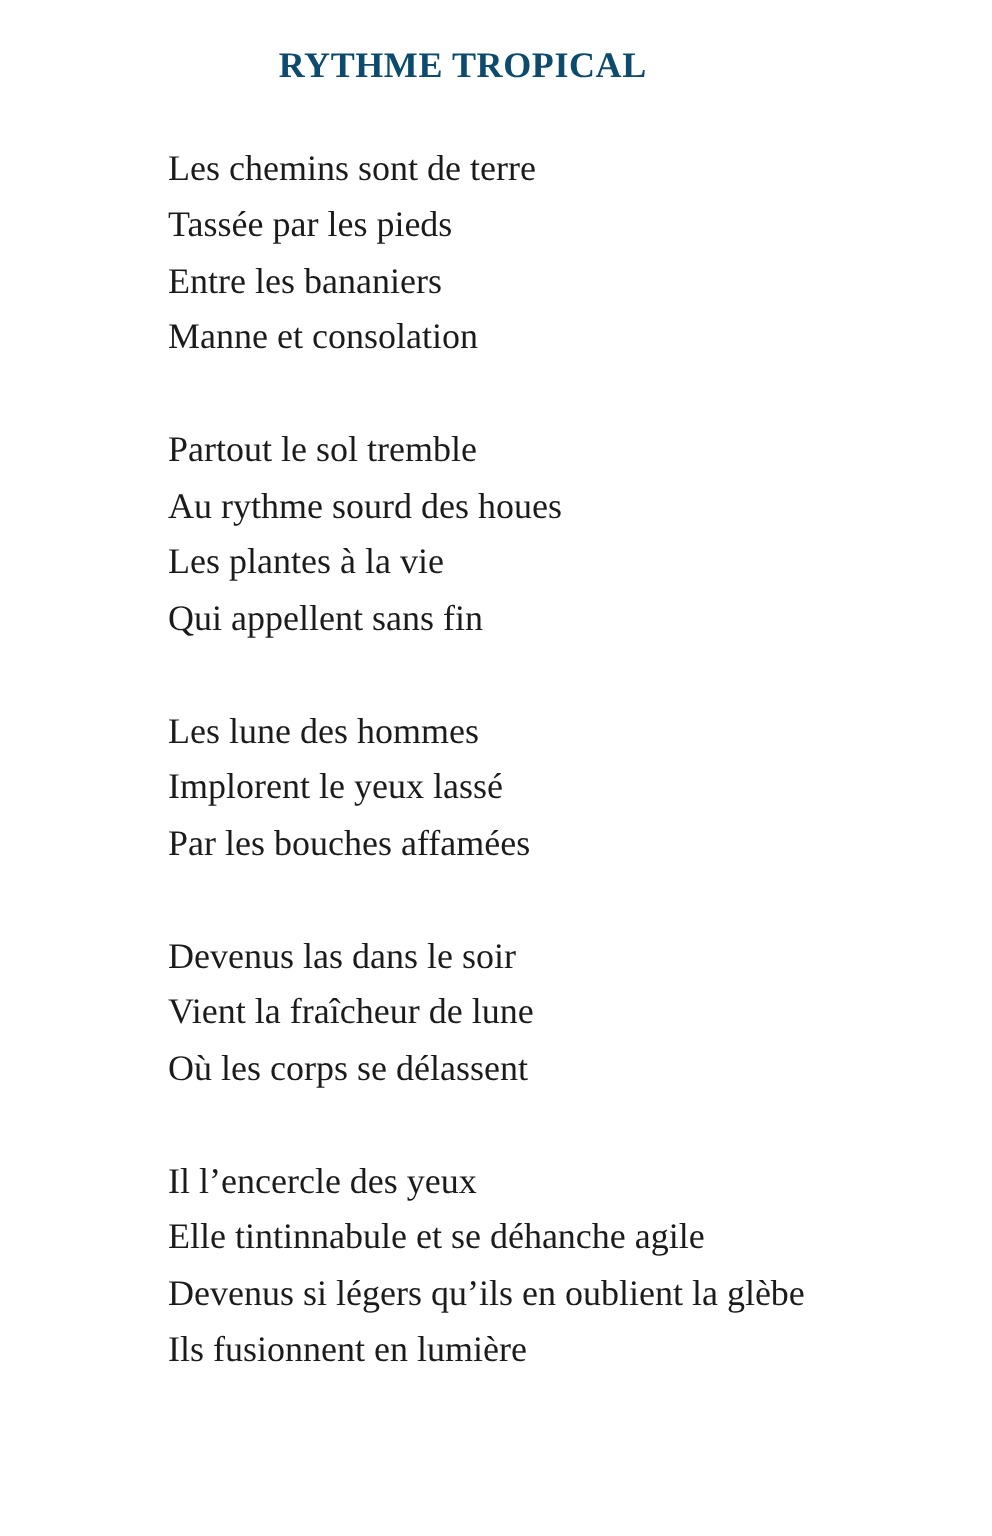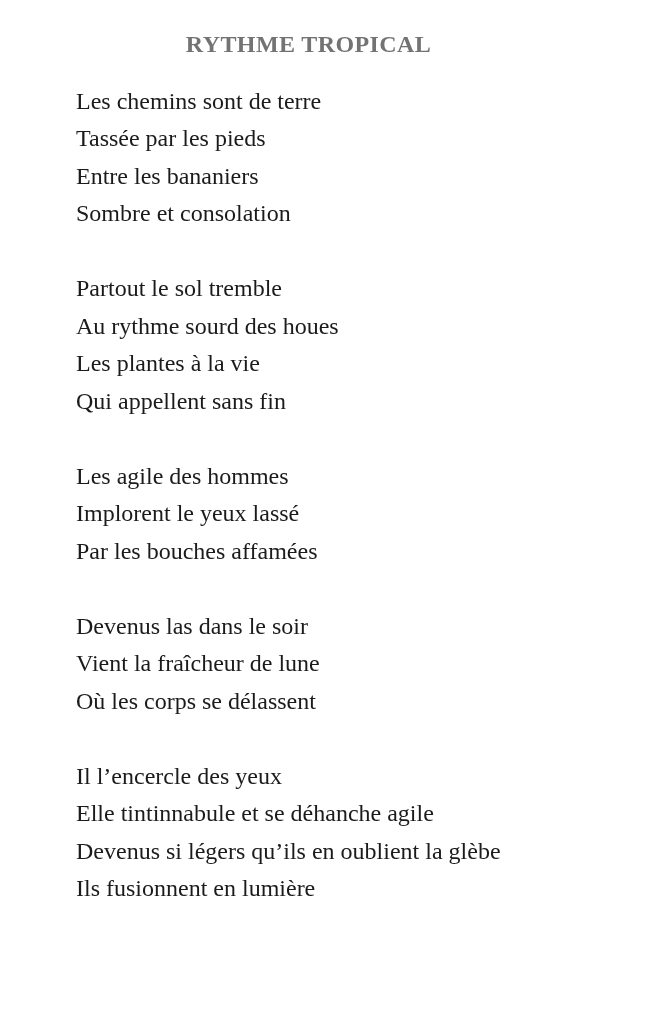--- a/index.html
+++ b/index.html
@@ -26,25 +26,25 @@
     position: relative;
     left: -22px;           
     padding-top: 30px;
   }
   .poem-title {
     display: inline-block;
     font-weight: bold;
     font-size: 24px;
     line-height: 1.2;
     letter-spacing: 0.4px;
-    color: #737373;
+    color: #0c4a6e;
   }
   .poem {
-    margin-top: 24px;
-    padding-left: 76px;
+    margin-top: 36px;
+    padding-left: 112px;
     padding-right: 30px;
   }
   .stanza {
     margin: 0 0 37.5px 0;
   }
   .stanza:last-child {
     margin-bottom: 0;
   }
   .poem-line {
     font-size: 24px;
@@ -58,30 +58,30 @@
 
 <div class="page">
   <div class="title-row">
     <span class="poem-title">RYTHME TROPICAL</span>
   </div>
   <div class="poem">
       <div class="stanza">
         <div class="poem-line">Les chemins sont de terre</div>
         <div class="poem-line">Tassée par les pieds</div>
         <div class="poem-line">Entre les bananiers</div>
-        <div class="poem-line">Sombre et consolation</div>
+        <div class="poem-line">Manne et consolation</div>
       </div>
       <div class="stanza">
         <div class="poem-line">Partout le sol tremble</div>
         <div class="poem-line">Au rythme sourd des houes</div>
         <div class="poem-line">Les plantes à la vie</div>
         <div class="poem-line">Qui appellent sans fin</div>
       </div>
       <div class="stanza">
-        <div class="poem-line">Les agile des hommes</div>
+        <div class="poem-line">Les lune des hommes</div>
         <div class="poem-line">Implorent le yeux lassé</div>
         <div class="poem-line">Par les bouches affamées</div>
       </div>
       <div class="stanza">
         <div class="poem-line">Devenus las dans le soir</div>
         <div class="poem-line">Vient la fraîcheur de lune</div>
         <div class="poem-line">Où les corps se délassent</div>
       </div>
       <div class="stanza">
         <div class="poem-line">Il l’encercle des yeux</div>

